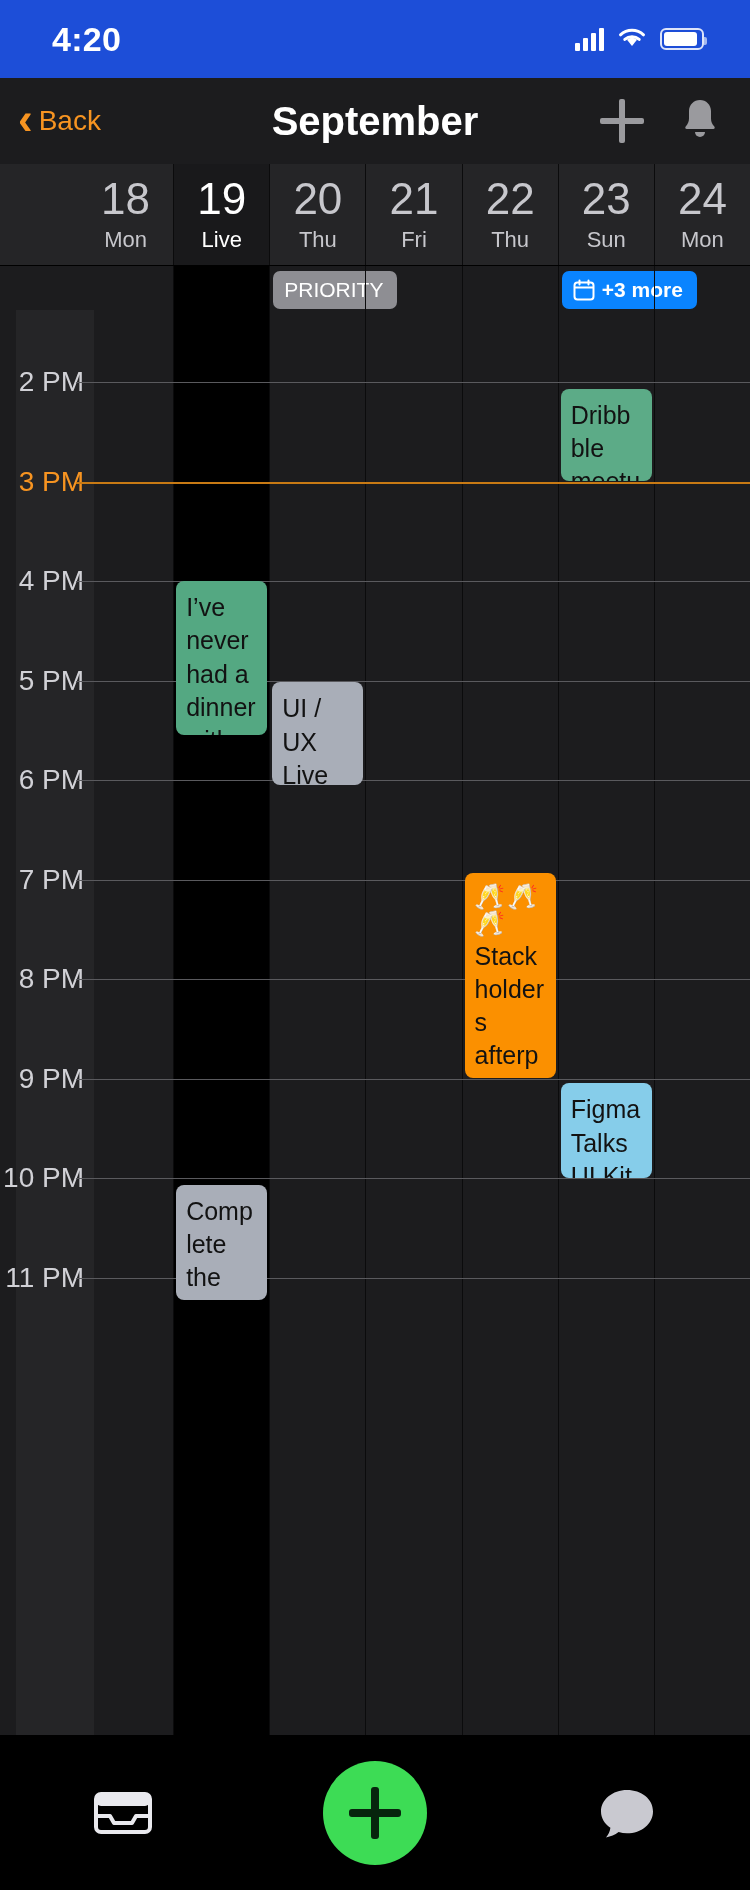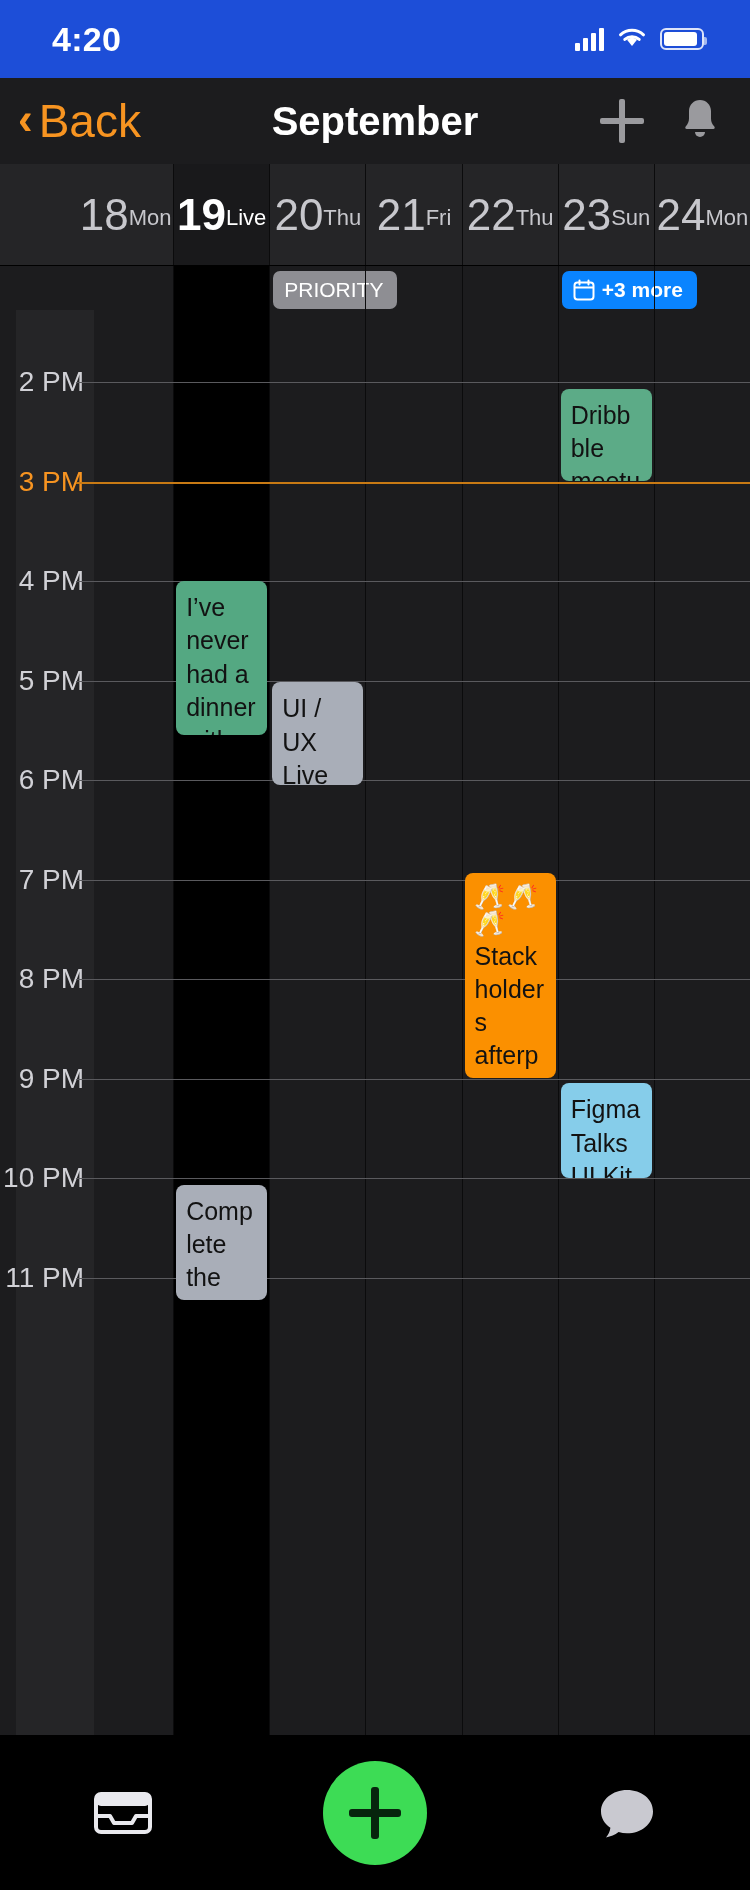--- a/index.html
+++ b/index.html
@@ -49,21 +49,21 @@
   
   .navbar {
     height:86px; flex:0 0 86px;
     background:#1c1c1e;
     display:flex; align-items:center;
     position:relative;
     padding:0 28px 0 18px;
   }
   .nav-back { display:flex; align-items:center; gap:6px; color:#f79421; cursor:pointer; }
   .nav-back .chev { font-size:44px; line-height:1; font-weight:700; margin-top:-4px; }
-  .nav-back .lbl { font-size:46px; }
+  .nav-back .lbl { font-size:28px; }
   .nav-title {
     position:absolute; left:0; right:0; text-align:center;
     font-size:40px; font-weight:700; color:#fff; pointer-events:none;
   }
   .nav-actions { margin-left:auto; display:flex; align-items:center; gap:34px; z-index:2; }
   .ic-plus { width:44px; height:44px; position:relative; cursor:pointer; }
   .ic-plus::before, .ic-plus::after {
     content:""; position:absolute; background:#9a9a9e; border-radius:2px;
   }
   .ic-plus::before { left:0; top:19px; width:44px; height:6px; }
@@ -71,30 +71,30 @@
 
   
   .daystrip {
     flex:0 0 102px; height:102px;
     background:#252527;
     display:flex; padding-left:78px;
     border-bottom:1px solid #000;
   }
   .daycell {
     flex:1 1 0; min-width:0;
-    display:flex; flex-direction:row;
+    display:flex; flex-direction:column;
     align-items:center; justify-content:center;
     border-left:1px solid #0b0b0c;
     color:#c7c7cc; cursor:pointer;
   }
   .daycell:first-child { border-left:none; }
   .daycell .dnum { font-size:44px; font-weight:300; line-height:1.0; }
   .daycell .dlab { font-size:22px; margin-top:6px; font-weight:400; }
   .daycell.today { background:#19191b; color:#fff; }
-  .daycell.today .dnum { font-weight:700; }
+  .daycell.today .dnum { font-weight:400; }
   .daycell.today .dlab { color:#fff; }
 
   
   .allday {
     flex:0 0 44px; height:44px;
     background:#1c1c1e;
     display:flex; padding-left:78px;
     position:relative;
   }
   .adcell { flex:1 1 0; min-width:0; position:relative; border-left:1px solid #0b0b0c; }

